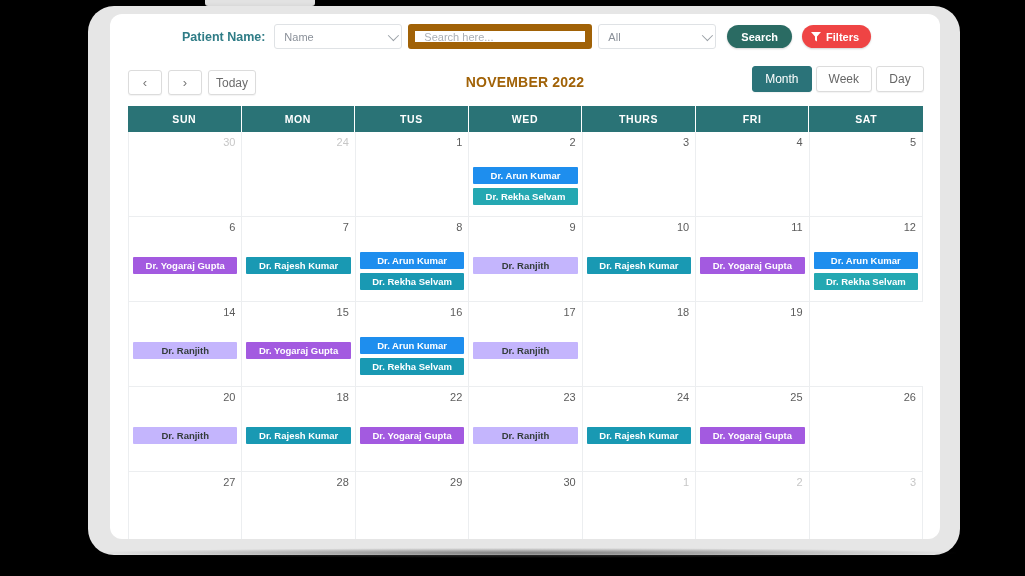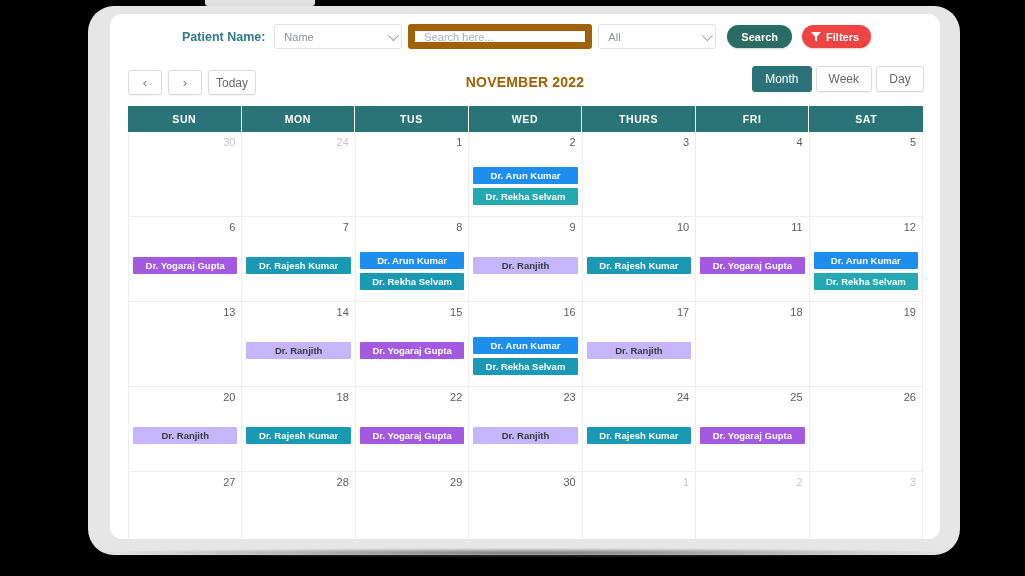--- a/index.html
+++ b/index.html
@@ -290,23 +290,20 @@
                   <span>Dr. Arun Kumar</span>
                 </div>
                 <div class="ev teal">
                   <span>Dr. Rekha Selvam</span>
                 </div>
               </div>
             </div>
           </div>
           <div class="wrow">
             <div class="cell">
-              <div class="daynum">13</div>
-            </div>
-            <div class="cell">
               <div class="daynum">14</div>
               <div class="evs offset1">
                 <div class="ev mint">
                   <span>Dr. Ranjith</span>
                 </div>
               </div>
             </div>
             <div class="cell">
               <div class="daynum">15</div>
               <div class="evs offset1">

